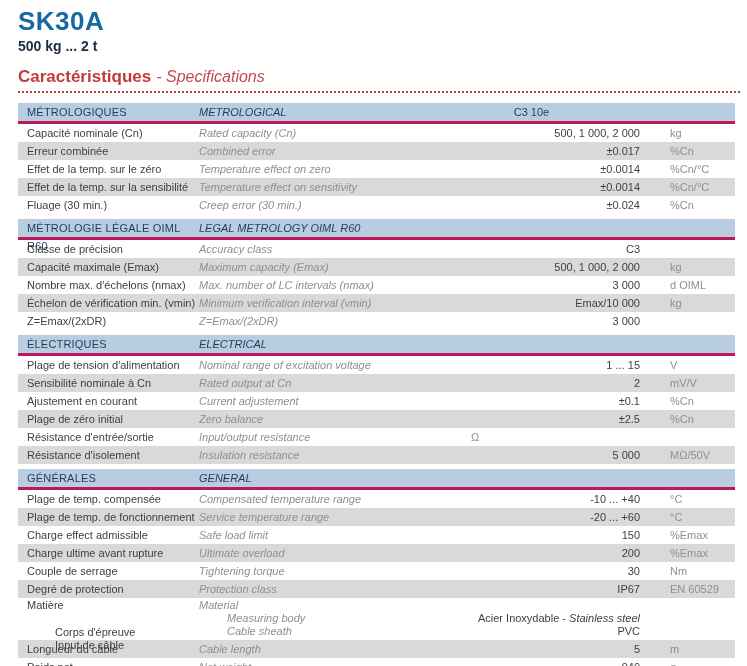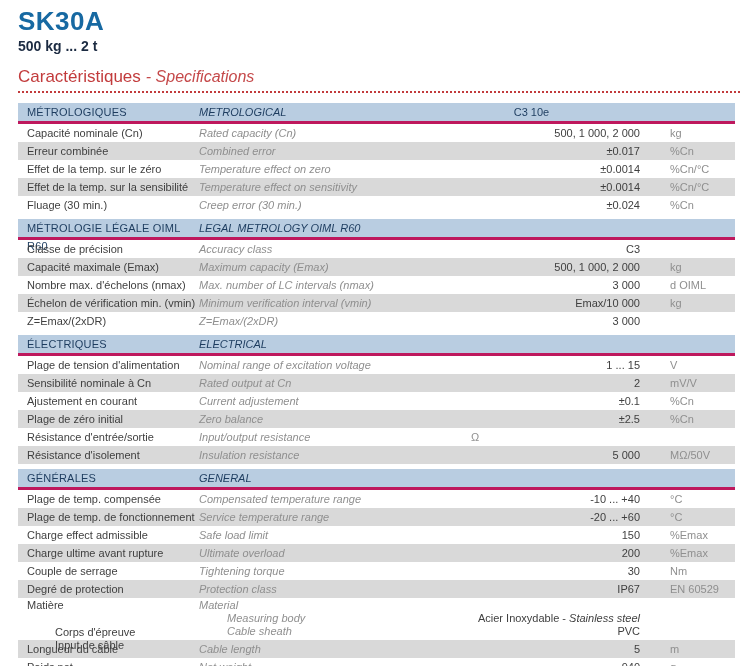--- a/index.html
+++ b/index.html
@@ -24,21 +24,21 @@
     font-size: 14px;
     font-weight: bold;
     color: #1c2b42;
   }
   .heading {
     margin-top: 13px;
     width: 722px;
     border-bottom: 2px dotted #c23b3c;
     padding-bottom: 4px;
   }
-  .h-fr { font-size: 17px; font-weight: normal; color: #c23b3c; }
+  .h-fr { font-size: 17px; font-weight: bold; color: #c23b3c; }
   .h-en { font-size: 16px; font-style: italic; color: #c5494a; margin-left: 5px; }
 
   .spec-table { margin-top: 10px; width: 717px; font-size: 11px; }
   .section { margin-bottom: 5px; }
 
   .sec-header {
     display: grid;
     grid-template-columns: 181px 242px 199px 95px;
     background: #b9cde1;
     height: 18px; line-height: 18px;

